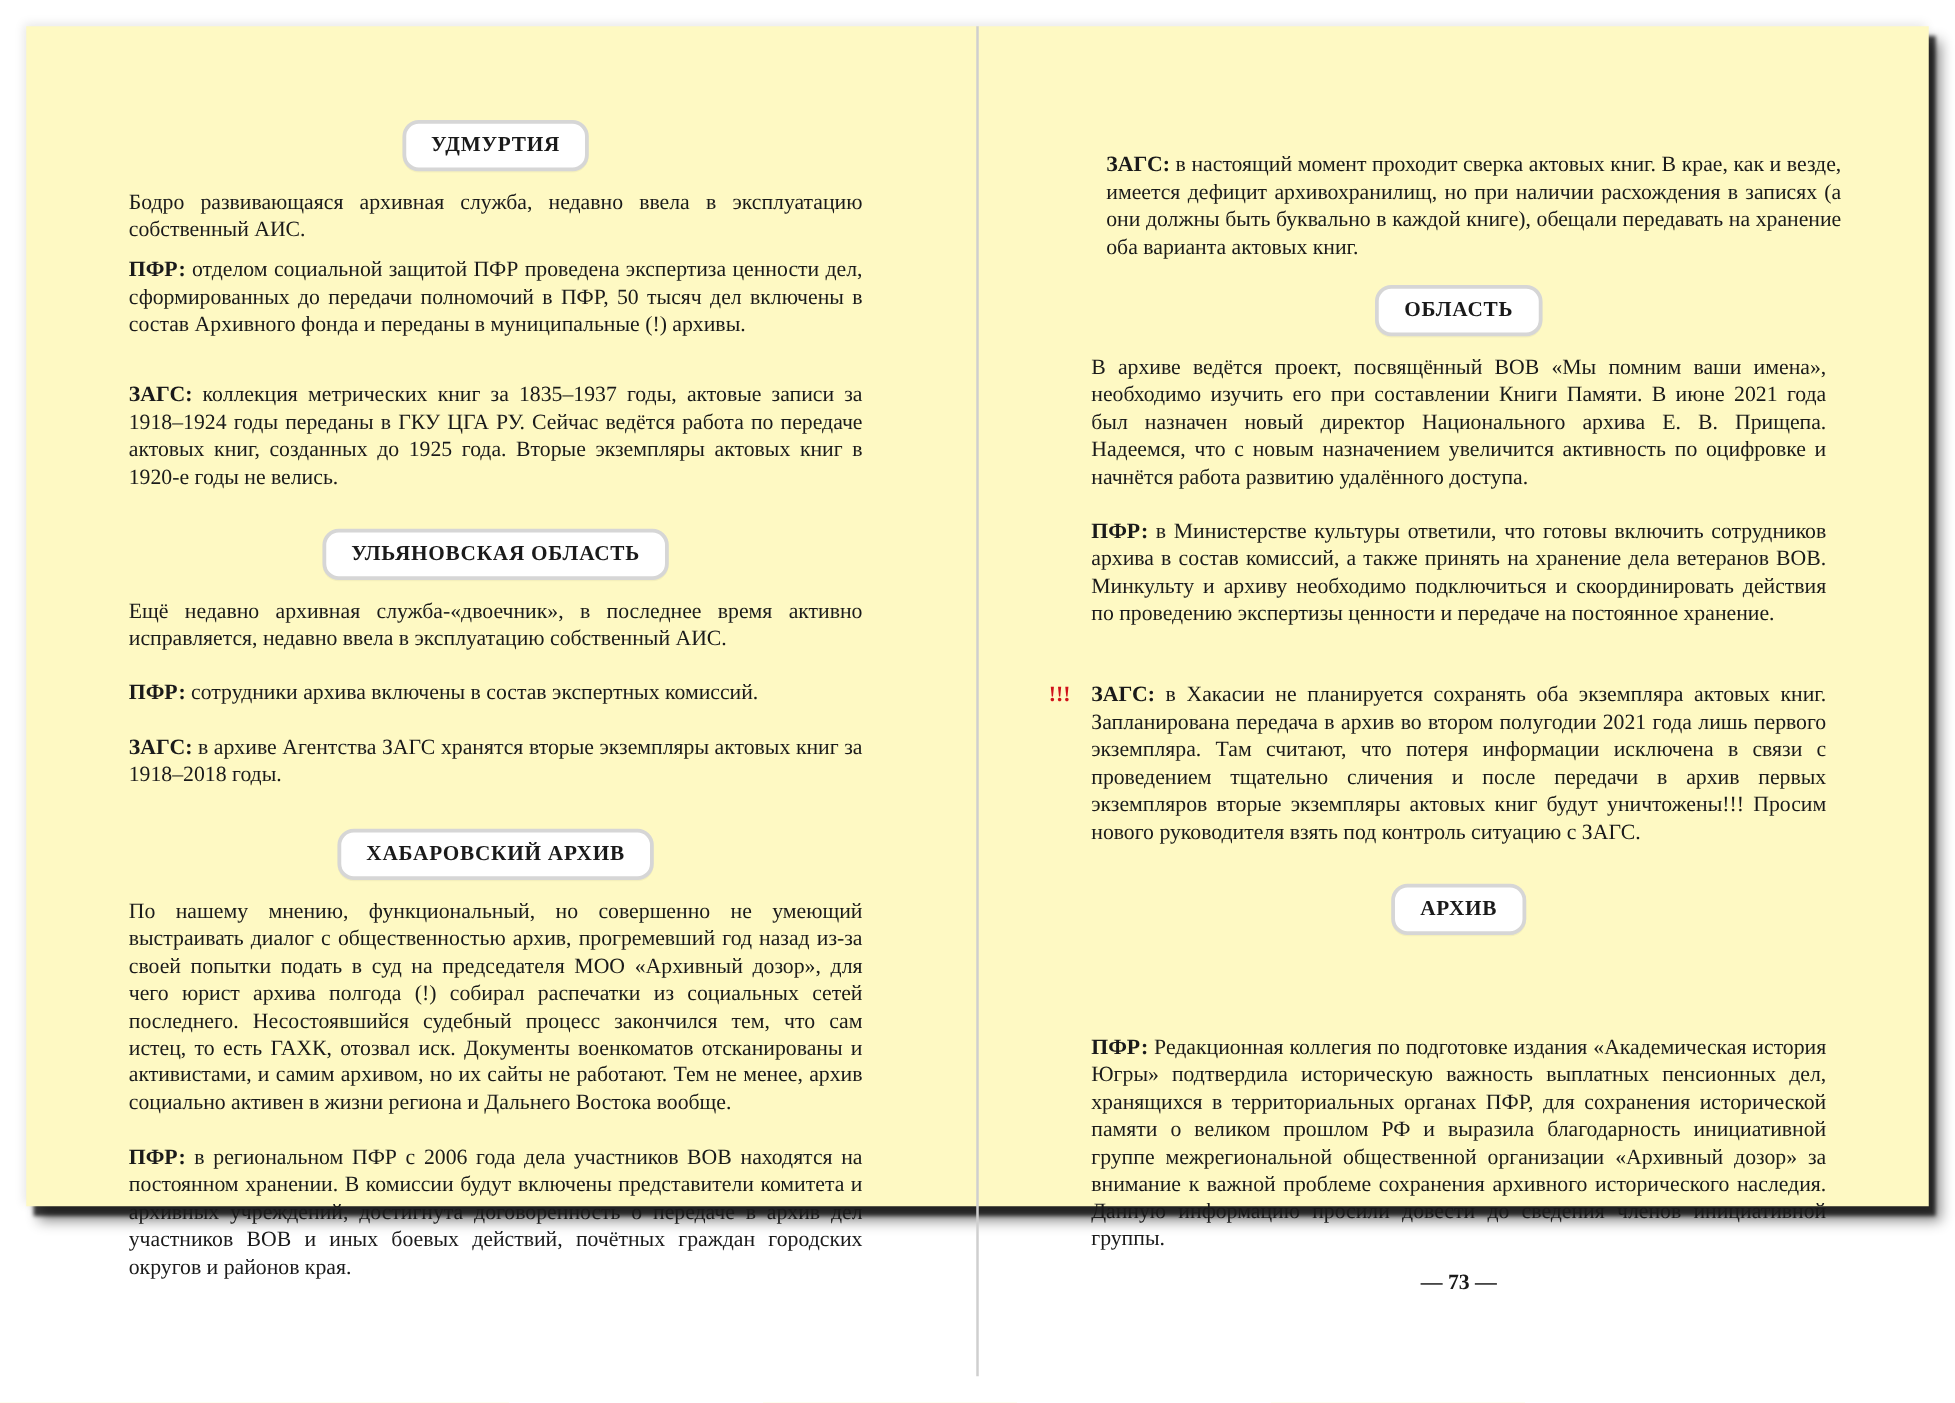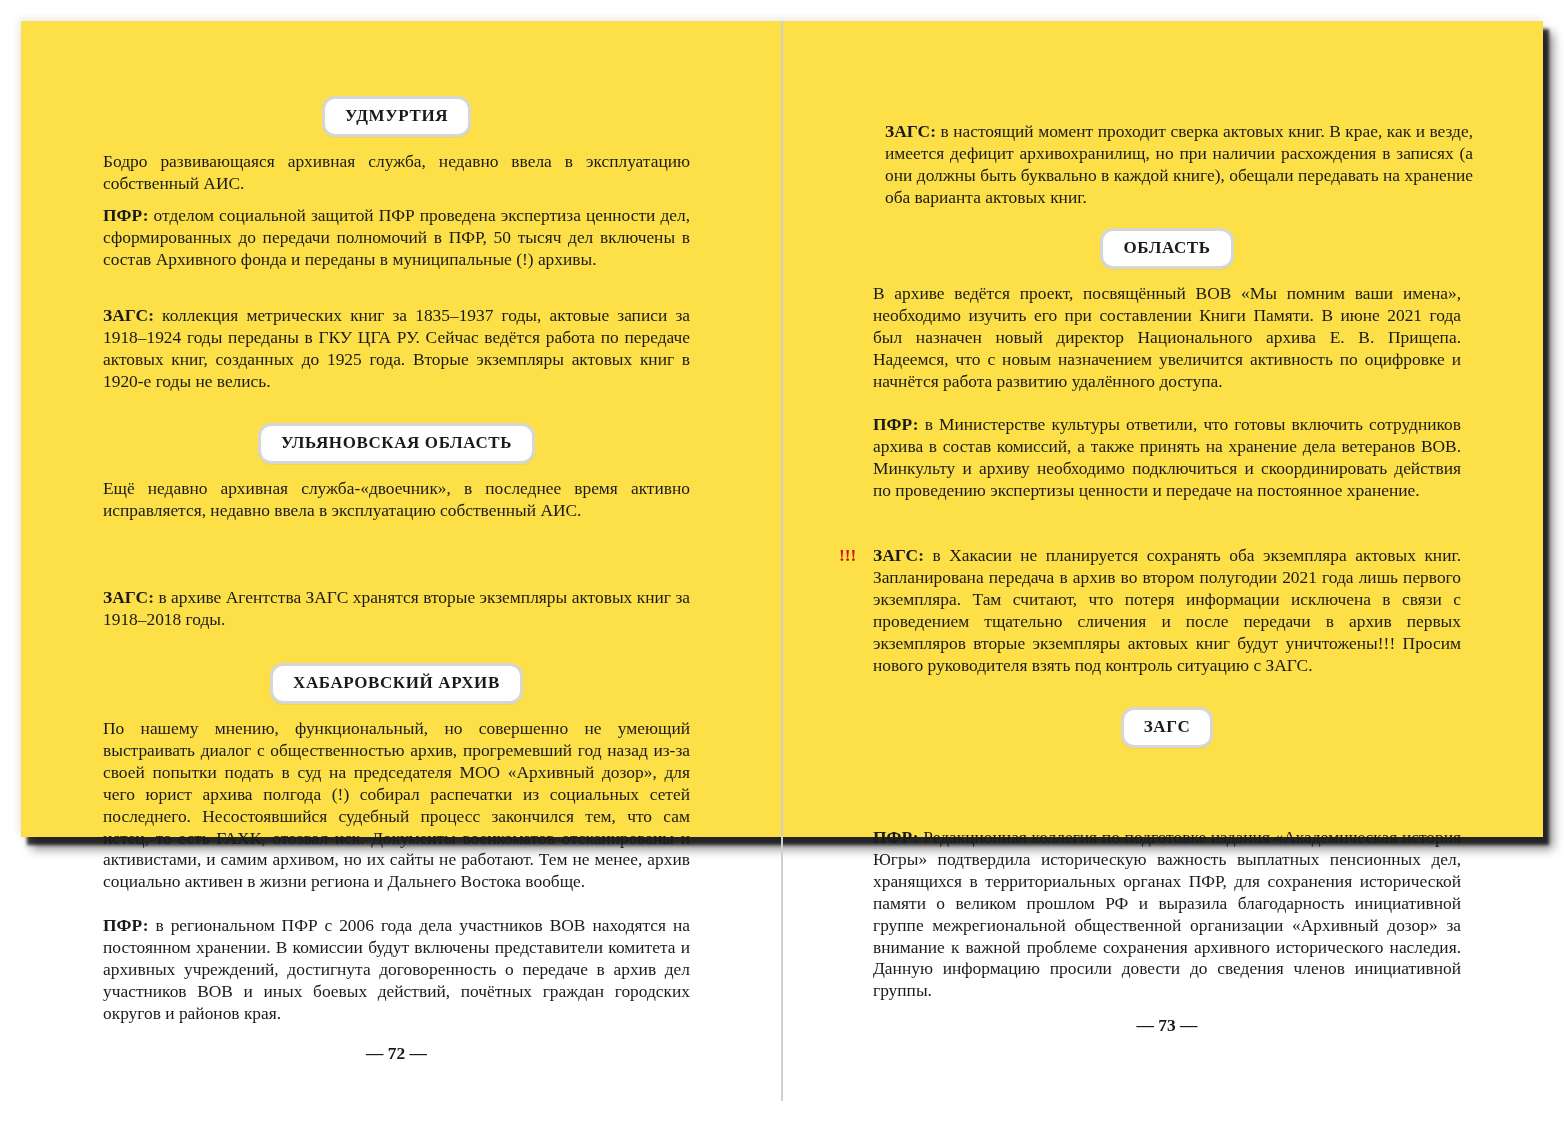--- a/index.html
+++ b/index.html
@@ -13,22 +13,22 @@
   body {
     position: relative;
     font-family: "Liberation Serif", "DejaVu Serif", serif;
     color: #1a1a1a;
   }
   .spread {
     position: absolute;
     left: 21px;
     top: 21px;
     width: 1522px;
-    height: 816px;
-    background: #fde047;
+    height: 944px;
+    background: #fef9c3;
     box-shadow:
       6px 8px 3px rgba(0,0,0,0.75),
       10px 12px 10px rgba(0,0,0,0.45),
       -2px -2px 8px rgba(0,0,0,0.10);
   }
   .spine {
     position: absolute;
     left: 760px;
     top: 0;
     width: 2px;
@@ -103,48 +103,48 @@
       <span class="heading">УДМУРТИЯ</span>
     </div>
     <p class="block" style="top:130px; margin:0;">Бодро развивающаяся архивная служба, недавно ввела в эксплуатацию собственный АИС.</p>
     <p class="block" style="top:184px; margin:0;"><b>ПФР:</b><span> отделом социальной защитой ПФР проведена экспертиза ценности дел, сформированных до передачи полномочий в ПФР, 50 тысяч дел включены в состав Архивного фонда и переданы в муниципальные (!) архивы.</span></p>
     <p class="block" style="top:284px; margin:0;"><b>ЗАГС:</b><span> коллекция метрических книг за 1835–1937 годы, актовые записи за 1918–1924 годы переданы в ГКУ ЦГА РУ. Сейчас ведётся работа по передаче актовых книг, созданных до 1925 года. Вторые экземпляры актовых книг в 1920-е годы не велись.</span></p>
 
     <div class="heading-wrap" style="top:402px;">
       <span class="heading">УЛЬЯНОВСКАЯ ОБЛАСТЬ</span>
     </div>
     <p class="block" style="top:457px; margin:0;">Ещё недавно архивная служба-«двоечник», в последнее время активно исправляется, недавно ввела в эксплуатацию собственный АИС.</p>
+    <p class="block" style="top:522px; margin:0;"><b>ПФР:</b><span> сотрудники архива включены в состав экспертных комиссий.</span></p>
     <p class="block" style="top:566px; margin:0;"><b>ЗАГС:</b><span> в архиве Агентства ЗАГС хранятся вторые экземпляры актовых книг за 1918–2018 годы.</span></p>
 
     <div class="heading-wrap" style="top:642px;">
       <span class="heading">ХАБАРОВСКИЙ АРХИВ</span>
     </div>
     <p class="block" style="top:697px; margin:0;">По нашему мнению, функциональный, но совершенно не умеющий выстраивать диалог с общественностью архив, прогремевший год назад из-за своей попытки подать в суд на председателя МОО «Архивный дозор», для чего юрист архива полгода (!) собирал распечатки из социальных сетей последнего. Несостоявшийся судебный процесс закончился тем, что сам истец, то есть ГАХК, отозвал иск. Документы военкоматов отсканированы и активистами, и самим архивом, но их сайты не работают. Тем не менее, архив социально активен в жизни региона и Дальнего Востока вообще.</p>
     <p class="block" style="top:894px; margin:0;"><b>ПФР:</b><span> в региональном ПФР с 2006 года дела участников ВОВ находятся на постоянном хранении. В комиссии будут включены представители комитета и архивных учреждений, достигнута договоренность о передаче в архив дел участников ВОВ и иных боевых действий, почётных граждан городских округов и районов края.</span></p>
 
-    <div class="page-number" style="top:1022px;">— 72 —</div>
   </div>
 
   <div class="spine"></div>
 
   <div class="page page-right">
 
     <p class="block" style="top:88px; margin:12px;"><b>ЗАГС:</b><span> в настоящий момент проходит сверка актовых книг. В крае, как и везде, имеется дефицит архивохранилищ, но при наличии расхождения в записях (а они должны быть буквально в каждой книге), обещали передавать на хранение оба варианта актовых книг.</span></p>
 
     <div class="heading-wrap" style="top:207px;">
       <span class="heading">ОБЛАСТЬ</span>
     </div>
     <p class="block" style="top:262px; margin:0;">В архиве ведётся проект, посвящённый ВОВ «Мы помним ваши имена», необходимо изучить его при составлении Книги Памяти. В июне 2021 года был назначен новый директор Национального архива Е. В. Прищепа. Надеемся, что с новым назначением увеличится активность по оцифровке и начнётся работа развитию удалённого доступа.</p>
     <p class="block" style="top:393px; margin:0;"><b>ПФР:</b><span> в Министерстве культуры ответили, что готовы включить сотрудников архива в состав комиссий, а также принять на хранение дела ветеранов ВОВ. Минкульту и архиву необходимо подключиться и скоординировать действия по проведению экспертизы ценности и передаче на постоянное хранение.</span></p>
     <div class="block" style="top:524px;">
       <span class="alert-mark" style="color: rgb(208, 17, 26);">!!!</span>
       <b>ЗАГС:</b><span> в Хакасии не планируется сохранять оба экземпляра актовых книг. Запланирована передача в архив во втором полугодии 2021 года лишь первого экземпляра. Там считают, что потеря информации исключена в связи с проведением тщательно сличения и после передачи в архив первых экземпляров вторые экземпляры актовых книг будут уничтожены!!! Просим нового руководителя взять под контроль ситуацию с ЗАГС.</span>
     </div>
 
     <div class="heading-wrap" style="top:686px;">
-      <span class="heading">ЗАГС</span>
+      <span class="heading">АРХИВ</span>
     </div>
     <p class="block" style="top:806px; margin:0;"><b>ПФР:</b><span> Редакционная коллегия по подготовке издания «Академическая история Югры» подтвердила историческую важность выплатных пенсионных дел, хранящихся в территориальных органах ПФР, для сохранения исторической памяти о великом прошлом РФ и выразила благодарность инициативной группе межрегиональной общественной организации «Архивный дозор» за внимание к важной проблеме сохранения архивного исторического наследия. Данную информацию просили довести до сведения членов инициативной группы.</span></p>
 
     <div class="page-number" style="top:994px;text-align:center;">— 73 —</div>
   </div>
 
 </div>
 
 </body></html>

